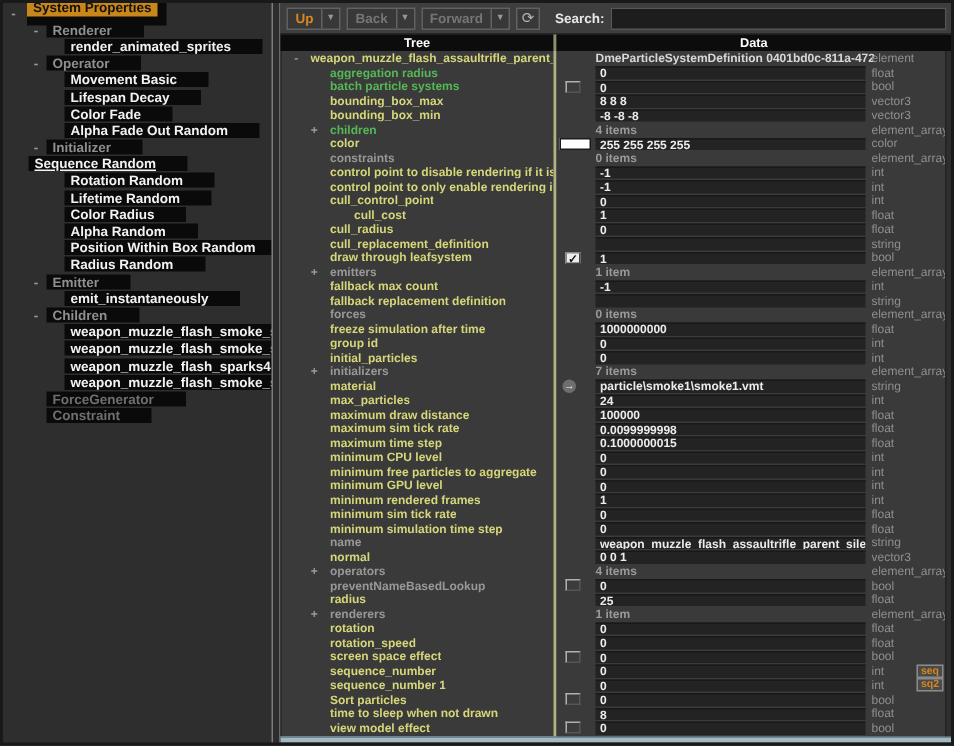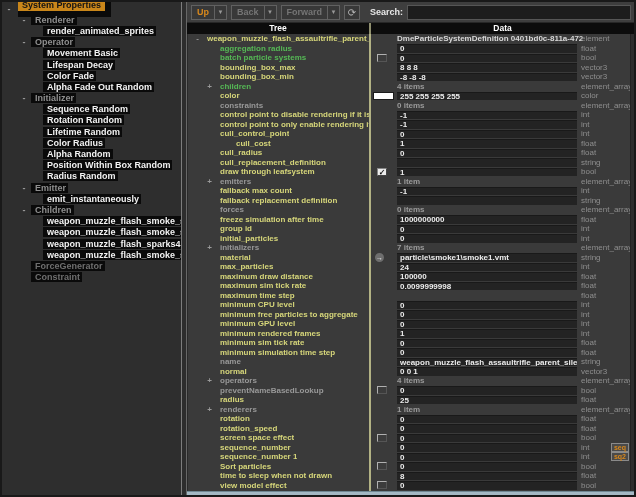--- a/index.html
+++ b/index.html
@@ -8,21 +8,21 @@
   .screen { position:relative; width:636px; height:497px; background:#2d2d2d;
             border:2px solid #191919; overflow:hidden; }
 
   
   .left-panel { position:absolute; left:0; top:0; width:179px; height:100%;
                 background:#2e2e2e; overflow:hidden; padding-top:1px; }
   .v-line-a { position:absolute; left:179px; top:0; width:1px; height:100%; background:#7d7d7d; }
   .v-line-b { position:absolute; left:184px; top:0; width:1px; height:100%; background:#686868; }
   .lrow { height:11.2px; display:flex; align-items:center; white-space:nowrap; }
   .lmark { color:#9a9a9a; font-size:9px; font-weight:bold; width:8px; text-align:center; flex:none; }
-  .lbox { background:#0a0a0a; padding:0 2px 0 4px; font-size:9px; font-weight:bold;
+  .lbox { background:#0a0a0a; padding:0 21px 0 4px; font-size:9px; font-weight:bold;
           line-height:10px; height:10px; white-space:nowrap; }
   .lbox.section { color:#8f8f8f; }
   .lbox.leaf { color:#f2f2f2; }
   .lbox.disabled { color:#6f6f6f; }
   .lbox.selwrap { padding:0 6px 0 0; height:17px; line-height:11px; }
   .sel-inner { display:inline-block; background:#c9861a; color:#131313; height:11px;
                line-height:11px; padding:0 4px; }
 
   
   .right-panel { position:absolute; left:185px; top:0; right:0; bottom:0;
@@ -116,21 +116,21 @@
           <span class="lbox leaf" style="margin-left: 41px;">Color Fade</span>
         </div>
         <div class="lrow">
           <span class="lbox leaf" style="margin-left: 41px;">Alpha Fade Out Random</span>
         </div>
         <div class="lrow">
           <span class="lmark" style="margin-left: 18px;">-</span>
           <span class="lbox section" style="margin-left: 3px;">Initializer</span>
         </div>
         <div class="lrow">
-          <span class="lbox leaf" style="margin-left: 41px;">Sequence Random</span>
+          <span class="lbox leaf" style="margin-left: 17px; text-decoration: underline;">Sequence Random</span>
         </div>
         <div class="lrow">
           <span class="lbox leaf" style="margin-left: 41px;">Rotation Random</span>
         </div>
         <div class="lrow">
           <span class="lbox leaf" style="margin-left: 41px;">Lifetime Random</span>
         </div>
         <div class="lrow">
           <span class="lbox leaf" style="margin-left: 41px;">Color Radius</span>
         </div>
@@ -497,20 +497,21 @@
               <span class="value-box">100000</span>
               <span class="dtype">float</span>
             </div>
             <div class="row">
               <span class="gutter"></span>
               <span class="value-box">0.0099999998</span>
               <span class="dtype">float</span>
             </div>
             <div class="row">
               <span class="gutter"></span>
+              <span class="value-box">0.1000000015</span>
               <span class="dtype">float</span>
             </div>
             <div class="row">
               <span class="gutter"></span>
               <span class="value-box">0</span>
               <span class="dtype">int</span>
             </div>
             <div class="row">
               <span class="gutter"></span>
               <span class="value-box">0</span>

